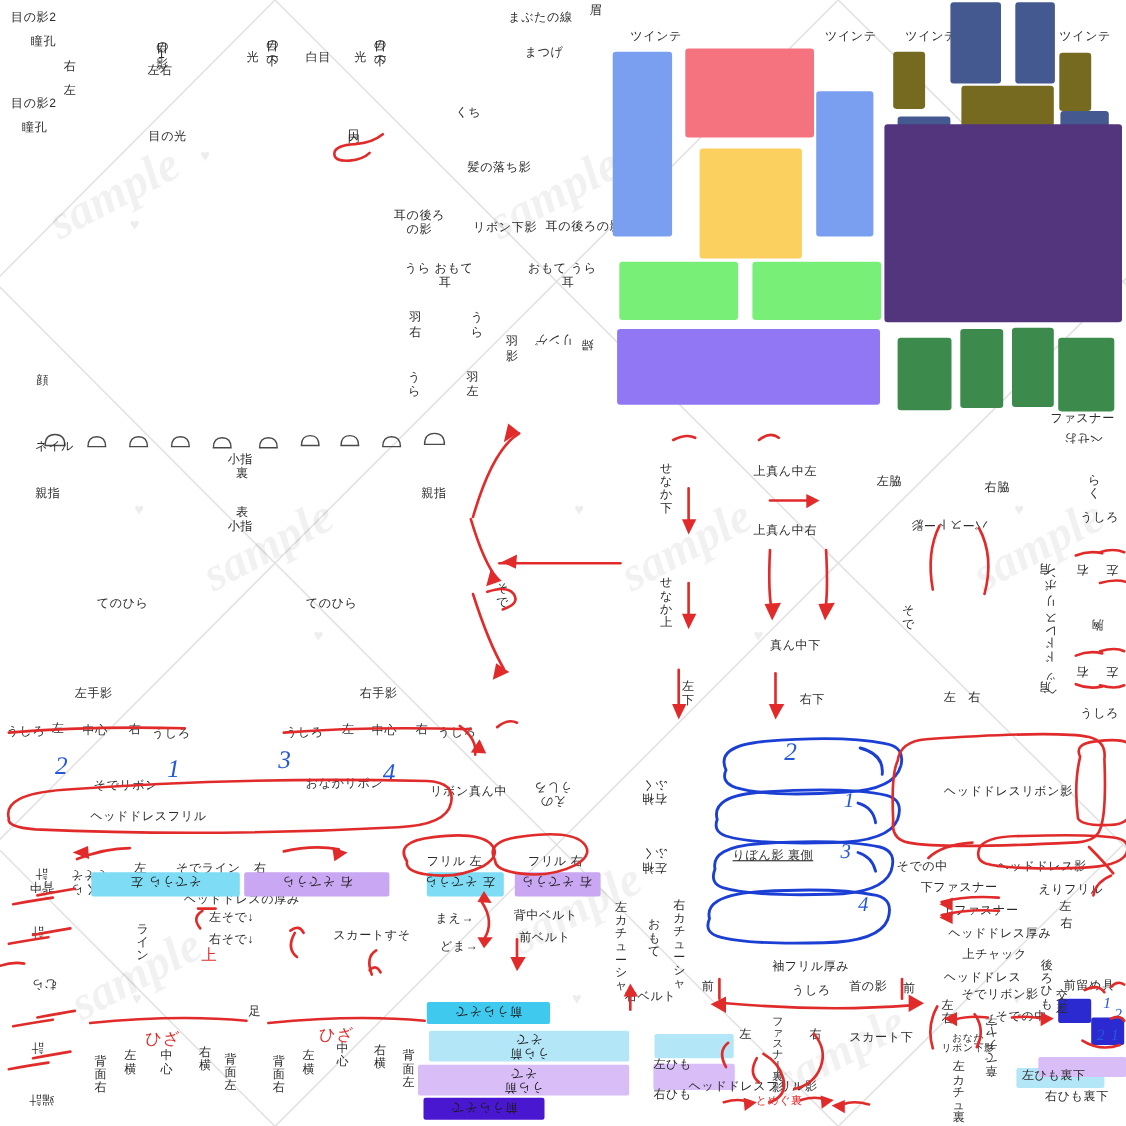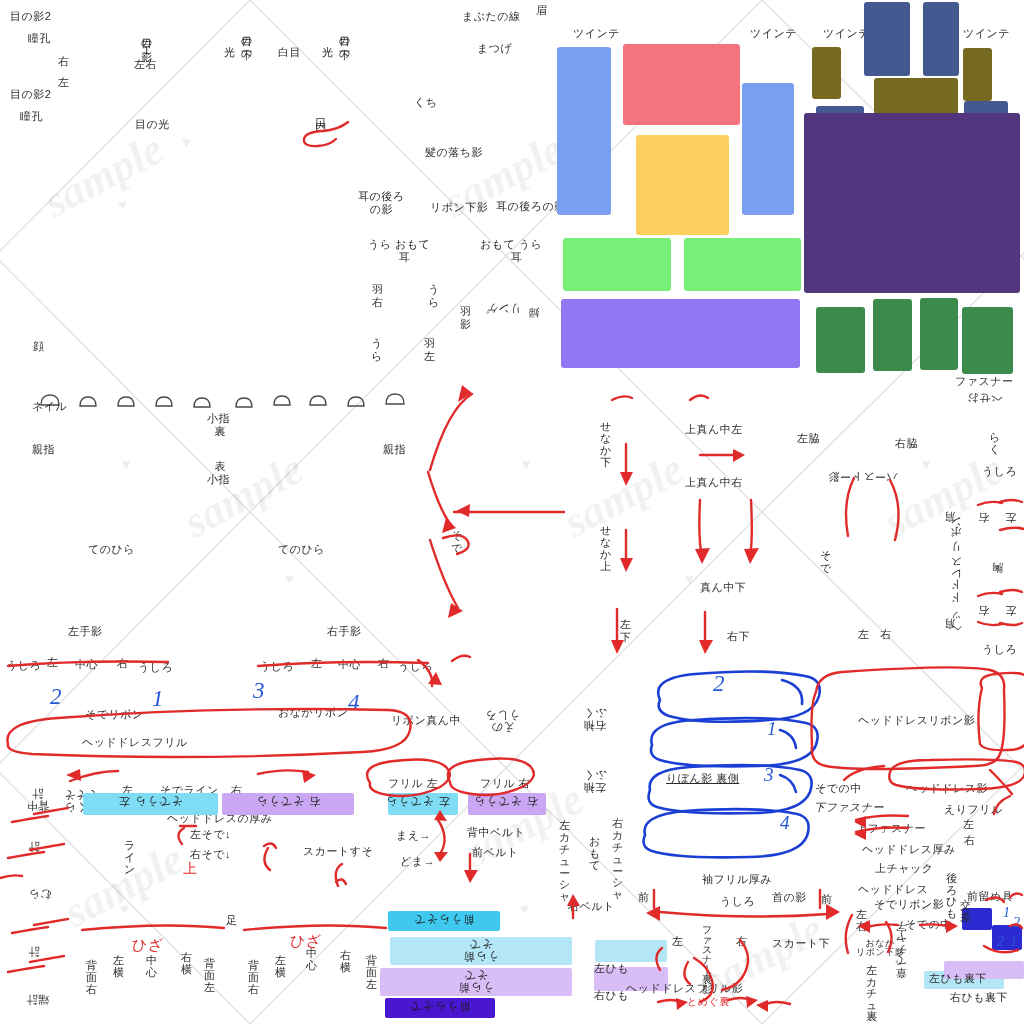--- a/index.html
+++ b/index.html
@@ -283,21 +283,21 @@
   <div class="num" style="left:713px;top:671px;">2</div>
   <div class="num" style="left:767px;top:718px;font-size:19px;">1</div>
   <div class="num" style="left:764px;top:764px;font-size:19px;">3</div>
   <div class="num" style="left:780px;top:812px;font-size:19px;">4</div>
   <div class="lbl" style="left:666px;top:772px;text-decoration:underline;">りぼん影 裏側</div>
   <div class="lbl" style="left:702px;top:873px;">袖フリル厚み</div>
 
   <div class="lbl" style="left:858px;top:714px;">ヘッドドレスリボン影</div>
   <div class="lbl" style="left:815px;top:782px;">そでの中</div>
   <div class="lbl" style="left:906px;top:782px;">ヘッドドレス影</div>
-  <div class="lbl" style="left:814px;top:801px;font-style:italic;">下ファスナー</div>
+  <div class="lbl" style="left:837px;top:801px;">下ファスナー</div>
   <div class="lbl" style="left:944px;top:803px;">えりフリル</div>
   <div class="lbl" style="left:856px;top:822px;">上ファスナー</div>
   <div class="lbl" style="left:963px;top:818px;">左</div>
   <div class="lbl" style="left:964px;top:834px;">右</div>
   <div class="lbl" style="left:862px;top:843px;">ヘッドドレス厚み</div>
   <div class="lbl" style="left:875px;top:862px;">上チャック</div>
   <div class="lbl" style="left:858px;top:883px;">ヘッドドレス</div>
   <div class="lbl" style="left:874px;top:898px;">そでリボン影</div>
   <div class="lbl" style="left:905px;top:918px;">そでの中</div>
   <div class="lbl" style="left:946px;top:873px;text-align:center;line-height:1.05;">後<br>ろ<br>ひ<br>も</div>

